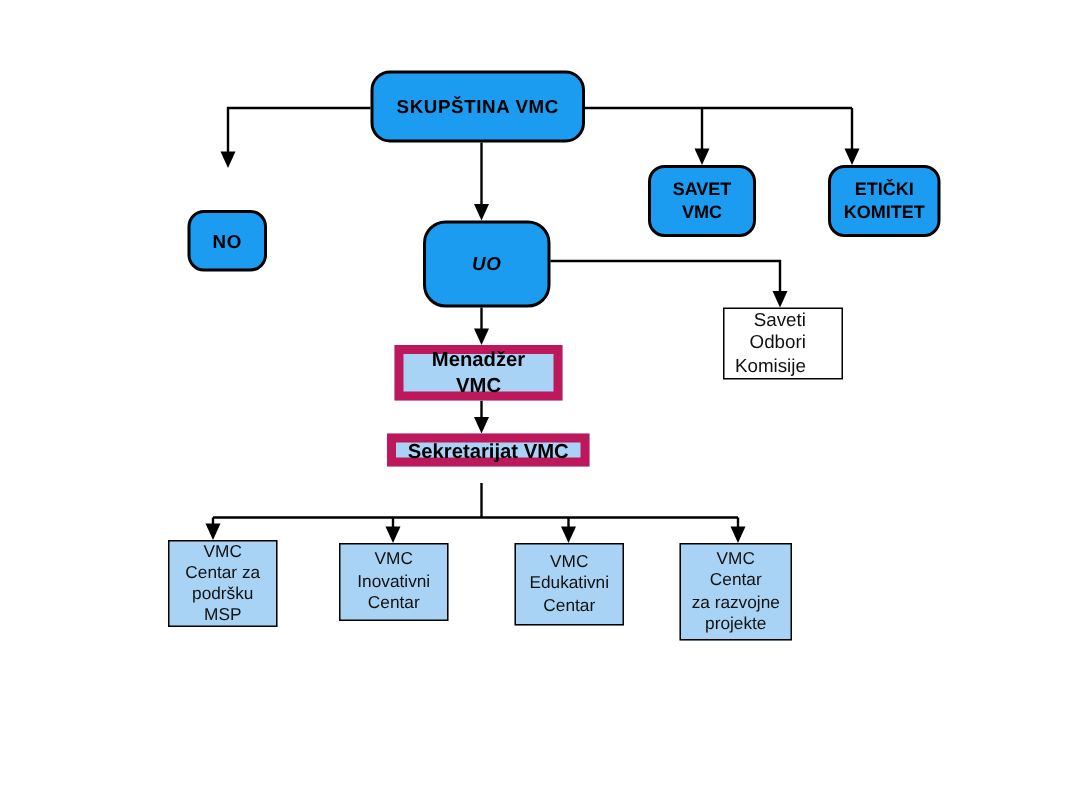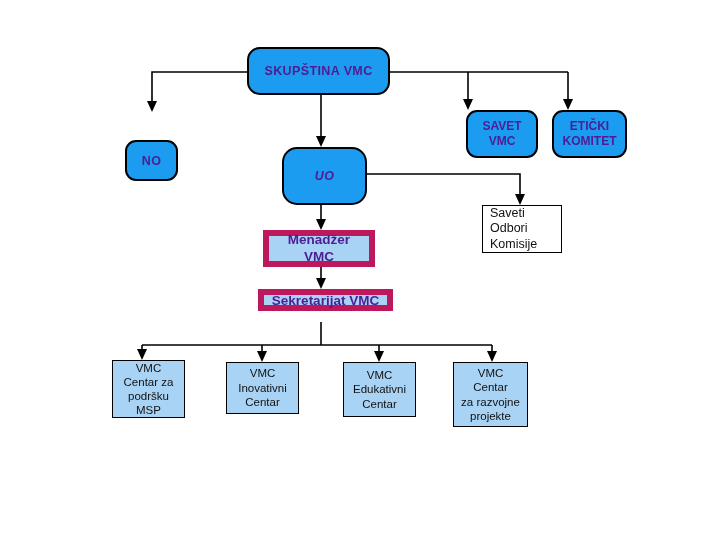--- a/index.html
+++ b/index.html
@@ -20,53 +20,53 @@
     left: 0; top: 0;
     width: 720px; height: 540px;
   }
   .node {
     position: absolute;
     display: flex;
     align-items: center;
     justify-content: center;
     text-align: center;
     box-sizing: border-box;
-    color: #4c1d95;
+    color: #000000;
   }
   .label { white-space: pre-line; }
   .rounded {
     background: var(--node-fill, #1b9cf0);
     border: 2px solid #000000;
     font-weight: bold;
   }
   .lightrect {
     background: var(--node-fill-light, #a8d3f5);
     border: 6px solid #be185d;
     font-weight: bold;
   }
   .plainrect {
     background: var(--plain-fill, #ffffff);
     border: 1px solid #000000;
     font-weight: normal;
     justify-content: flex-start;
-    text-align: left;
+    text-align: right;
     padding-left: 7px;
     color: #111111;
   }
   .smallrect {
     background: var(--node-fill-light, #a8d3f5);
     border: 1px solid #000000;
     font-weight: normal;
     color: #111111;
   }
 
   
   #node-skupstina   { left: 247px; top: 47px;  width: 143px; height: 48px; border-radius: 13px; font-size: 12.5px; letter-spacing: .4px; }
   #node-no          { left: 125px; top: 112px; width: 53px;  height: 41px; border-radius: 11px; font-size: 12.5px; letter-spacing: .5px; margin-top: 28px; }
-  #node-savet       { left: 432px; top: 110px; width: 72px;  height: 48px; border-radius: 11px; font-size: 12px;   line-height: 1.25; margin-left: 34px; }
+  #node-savet       { left: 432px; top: 110px; width: 72px;  height: 48px; border-radius: 11px; font-size: 12px;   line-height: 1.25; }
   #node-eticki      { left: 533px; top: 110px; width: 75px;  height: 48px; border-radius: 11px; font-size: 12px;   line-height: 1.25; margin-left: 19px; }
   #node-uo          { left: 282px; top: 147px; width: 85px;  height: 58px; border-radius: 15px; font-size: 12.5px; letter-spacing: .5px; font-style: italic; }
   #node-saveti-odbori { left: 482px; top: 205px; width: 80px; height: 48px; font-size: 12.5px; line-height: 1.25; }
   #node-menadzer    { left: 263px; top: 230px; width: 112px; height: 37px; font-size: 13.5px; line-height: 1.2; }
   #node-sekretarijat{ left: 258px; top: 289px; width: 135px; height: 22px; font-size: 13.5px; }
   #node-msp         { left: 112px; top: 360px; width: 73px;  height: 58px; font-size: 11.5px; line-height: 1.22; }
   #node-inovativni  { left: 226px; top: 362px; width: 73px;  height: 52px; font-size: 11.5px; line-height: 1.25; }
   #node-edukativni  { left: 343px; top: 362px; width: 73px;  height: 55px; font-size: 11.5px; line-height: 1.25; }
   #node-razvojni    { left: 453px; top: 362px; width: 75px;  height: 65px; font-size: 11.5px; line-height: 1.25; }
 </style>

